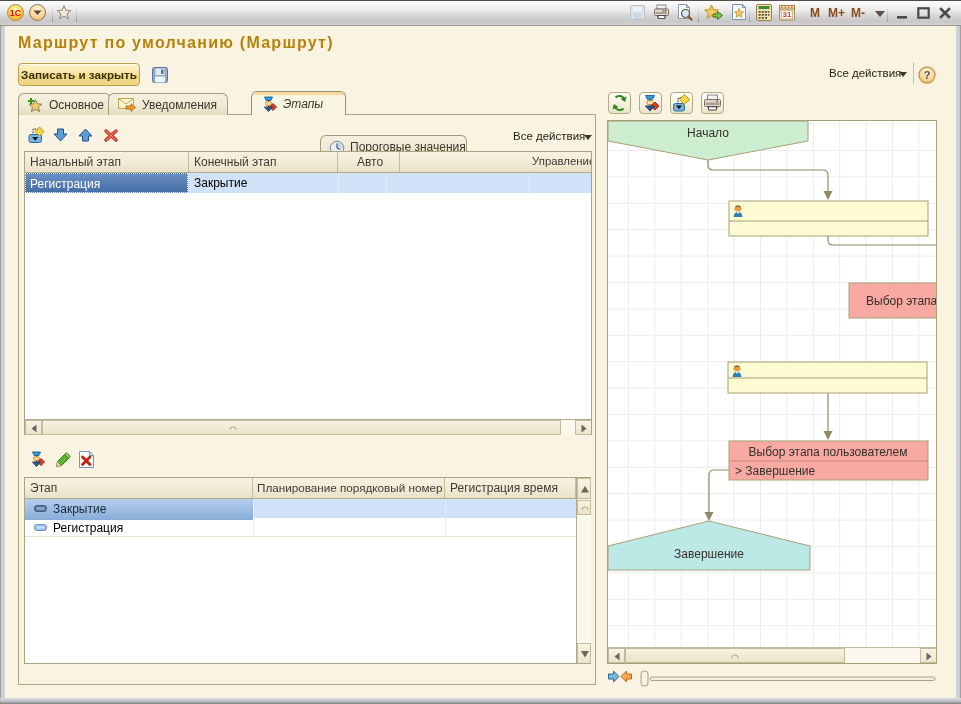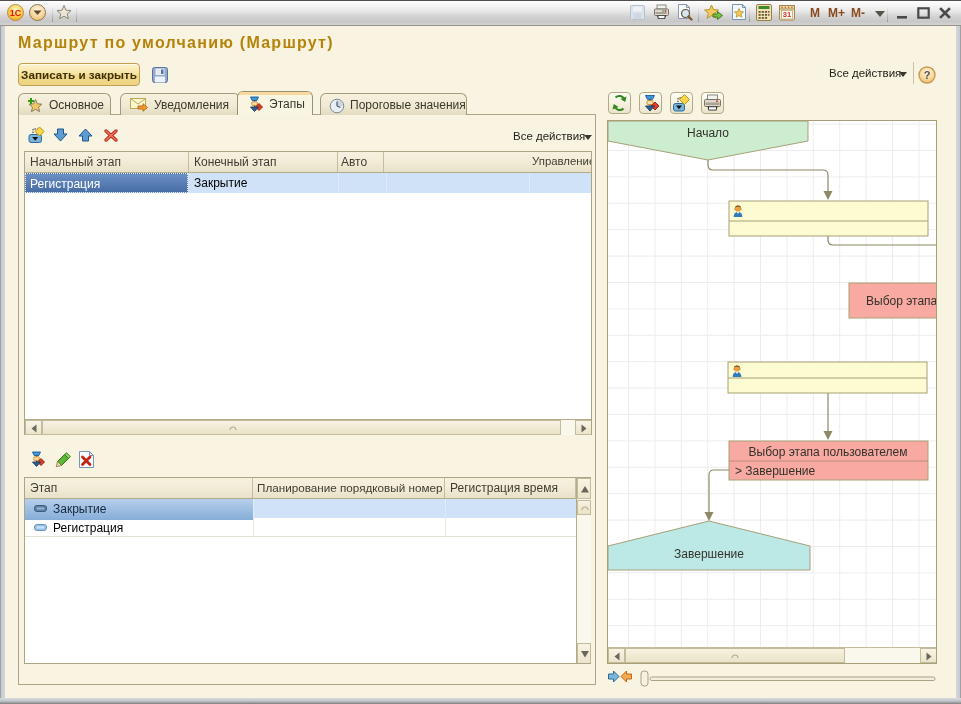--- a/index.html
+++ b/index.html
@@ -189,39 +189,39 @@
   </div>
 
   <div id="tabsrow" class="abs" style="left:0;top:0;width:600px;height:120px;z-index:2;">
     <div class="tab abs" style="left:18px;width:93px;">
       <svg class="abs" style="left:8px;top:2.5px" width="17" height="17" viewBox="0 0 17 17">
         <path d="M8.5 2.5 L10.4 6.8 L15 7.2 L11.5 10.2 L12.6 14.7 L8.5 12.3 L4.4 14.7 L5.5 10.2 L2 7.2 L6.6 6.8 Z" fill="#f2c866" stroke="#8a8066" stroke-width="1"></path>
         <path d="M4 1 L4 7 M1 4 L7 4" stroke="#2e9e10" stroke-width="2"></path>
       </svg>
       <div class="lbl" style="left:30px;">Основное</div>
     </div>
-    <div class="tab abs" style="left:120px;width:120px;">
+    <div class="tab abs" style="left:108px;width:120px;">
       <svg class="abs" style="left:9px;top:3.5px" width="18" height="15" viewBox="0 0 18 15">
         <rect x="0.5" y="0.5" width="15" height="10" fill="#fbf6d2" stroke="#c0a850"></rect>
         <path d="M0.5 0.5 L8 6 L15.5 0.5" fill="none" stroke="#c0a850"></path>
         <path d="M8 8 L13 8 L13 5.7 L17.5 9.5 L13 13.3 L13 11 L8 11 Z" fill="#f49830" stroke="#b05c10" stroke-width="0.8"></path>
       </svg>
       <div class="lbl" style="left:33px;">Уведомления</div>
     </div>
-    <div id="tab3" class="tab abs" style="left:237px;width:76px;">
+    <div id="tab3" class="tab abs" style="left:251px;width:95px;font-style:italic;">
       <svg class="abs" style="left:9px;top:4px" width="17" height="17" viewBox="0 0 17 17">
         <path d="M7.5 4 L7.5 13 M8 7 L12 10.5" stroke="#3a3a3a" stroke-width="1"></path>
         <path d="M3.5 1 L11.5 1 L9.8 4.5 L5.2 4.5 Z" fill="#3e96dc" stroke="#1a5a96" stroke-width="0.9"></path>
         <rect x="4.8" y="5.8" width="5.4" height="3.6" rx="0.8" fill="#f7dfae" stroke="#d08820" stroke-width="0.9"></rect>
         <path d="M12 7.5 L15.5 11 L12 14.5 L8.5 11 Z" fill="#e03c28" stroke="#8e1e10" stroke-width="0.9"></path>
         <path d="M3.5 11 L11.5 11 L7.5 15.5 Z" fill="#2e5f90" stroke="#1a3c64" stroke-width="0.9"></path>
       </svg>
       <div class="lbl" style="left:31px;top:5px;">Этапы</div>
     </div>
-    <div class="tab abs" style="left:320px;width:147px;">
+    <div class="tab abs" style="left:320px;width:147px;margin-top:42px;">
       <svg class="abs" style="left:8px;top:3.5px" width="16" height="16" viewBox="0 0 16 16">
         <circle cx="8" cy="8" r="6.8" fill="#e8eef4" stroke="#7a8896"></circle>
         <path d="M8 8 L8 2.2 A5.8 5.8 0 0 1 13.8 8 Z" fill="#c8d4de"></path>
         <path d="M8 8 L8 3.5 M8 8 L11.5 9.5" stroke="#4a5866" stroke-width="1.2"></path>
       </svg>
       <div class="lbl" style="left:29px;">Пороговые значения</div>
     </div>
   </div>
 
   <div id="frame" class="abs"></div>
@@ -241,21 +241,21 @@
       <path d="M78 5 L88 14 M88 5 L78 14" stroke="#b8281a" stroke-width="3.4" stroke-linecap="round"></path>
       <path d="M78 5 L88 14 M88 5 L78 14" stroke="#f07a62" stroke-width="1.4" stroke-linecap="round"></path>
     </svg>
     <div class="abs" style="left:513px;top:130px;color:#24231c;font-size:11.5px;">Все действия</div>
     <div class="abs arr" style="left:584px;top:135px;border-left:4px solid transparent;border-right:4px solid transparent;border-top:5px solid #3a382c;"></div>
 
     <div class="tbl abs" style="left:24px;top:151px;width:568px;height:284px;">
       <div class="thead abs" style="left:0;top:0;width:566px;height:21px;">
         <div class="thc" style="left:0;width:164px;">Начальный этап</div>
         <div class="thc" style="left:164px;width:149px;">Конечный этап</div>
-        <div class="thc" style="left:311px;width:48px;">Авто</div>
+        <div class="thc" style="left:327px;width:48px;">Авто</div>
         <div class="thc" style="left:504px;width:62px;border-right:none;font-size:11.4px;padding-left:3px;">Управление</div>
       </div>
       <div class="abs" style="left:0;top:21px;width:566px;height:20px;background:#cfe2f7;">
         <div class="abs" style="left:0;top:0;width:163px;height:20px;background:linear-gradient(#6a8fc4,#476da5);box-sizing:border-box;border:1px dotted #e8eef8;color:#fff;padding:3px 0 0 4px;">Регистрация</div>
         <div class="abs" style="left:164px;top:0;width:148px;height:20px;color:#000;padding:3px 0 0 5px;">Закрытие</div>
         <div class="abs" style="left:313px;top:0;width:1px;height:20px;background:#e2ecf8;"></div>
         <div class="abs" style="left:361px;top:0;width:1px;height:20px;background:#e2ecf8;"></div>
         <div class="abs" style="left:504px;top:0;width:1px;height:20px;background:#e2ecf8;"></div>
       </div>
 

